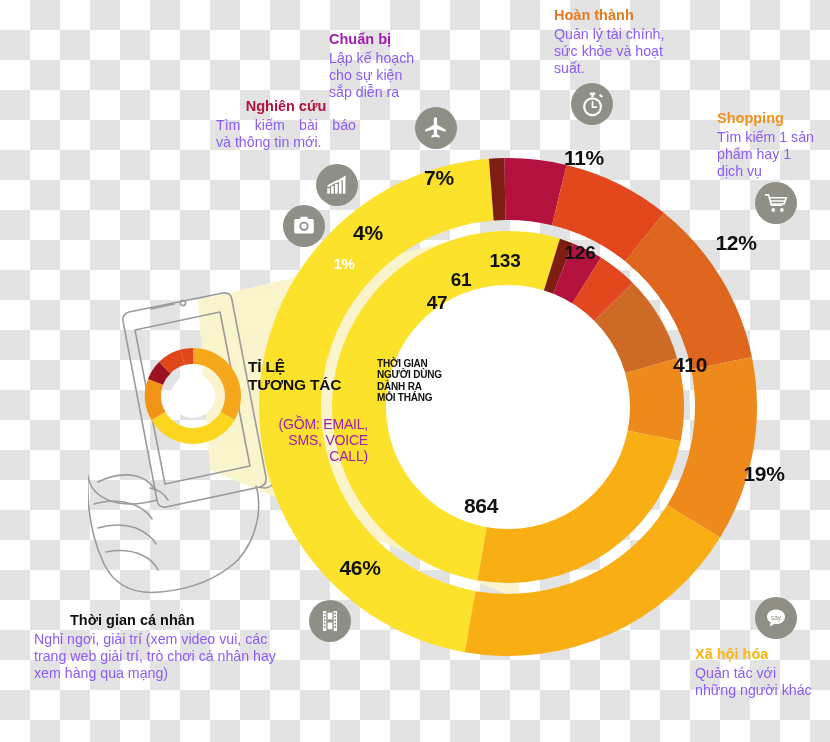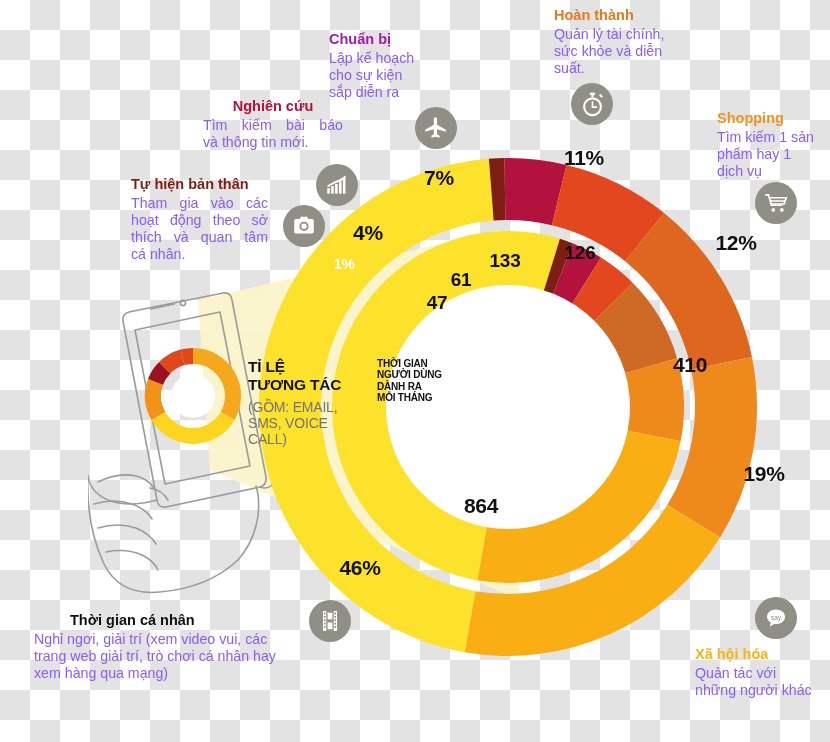--- a/index.html
+++ b/index.html
@@ -27,21 +27,21 @@
   .vlabel.tiny{font-size:15px;}
   .vlabel.white{color:#ffffff;}
 
   
   .centre-block{position:absolute;left:377px;top:358px;width:132px;}
   .centre-block .ttl{font-size:10px;font-weight:bold;line-height:1.13;color:#111;letter-spacing:-0.2px;}
   .centre-block .sub{font-size:14px;line-height:1.14;color:#111;margin-top:7px;letter-spacing:-0.2px;}
 
   .left-block{position:absolute;left:248px;top:358px;width:120px;}
   .left-block .ttl{font-size:15.5px;font-weight:bold;line-height:1.13;color:#111;letter-spacing:-0.2px;}
-  .left-block .sub{font-size:14px;line-height:1.14;color:#737373;margin-top:7px;letter-spacing:-0.2px;}
+  .left-block .sub{font-size:14px;line-height:1.14;color:#a21caf;margin-top:24px;letter-spacing:-0.2px;text-align:right;}
 
   
   .callout{position:absolute;}
   .callout .hd{font-weight:bold;font-size:14.5px;line-height:1.15;margin-bottom:2px;}
   .callout .bd{font-size:14.2px;line-height:1.21;color:#8b5cf6;}
   .callout.ta-j .bd{text-align:justify;}
 
   
   .cicon{position:absolute;width:42px;height:42px;border-radius:50%;
          background:#8f8f86;display:flex;align-items:center;justify-content:center;}
@@ -166,62 +166,53 @@
       <div>cho sự kiện</div>
       <div>sắp diễn ra</div>
     </div>
   </div>
   <div class="cicon" style="left:415px;top:107px;">
     <svg width="26" height="26" viewBox="0 0 24 24">
         <path fill="#ffffff" d="M21 15.5v-2l-8-4.5V3.6c0-.9-.7-1.6-1.5-1.6S10 2.7 10 3.6V9l-8 4.5v2l8-2.4v4.6l-2.2 1.5V21l3.7-1 3.8 1v-1.8L13 17.7v-4.6z"></path>
       </svg>
   </div>
 
-  <div class="callout ta-j" style="left:203px;top:98px;width:140px;">
+  <div class="callout ta-j" style="left:216px;top:98px;width:140px;">
     <div class="hd" style="color:#B4123E;text-align:center;">Nghiên cứu</div>
     <div class="bd">
       <div style="text-align:justify;text-align-last:justify;">Tìm kiếm bài báo</div>
       <div>và thông tin mới.</div>
     </div>
   </div>
   <div class="cicon" style="left:316px;top:164px;">
     <svg width="26" height="26" viewBox="0 0 24 24">
       <g fill="#ffffff">
         <rect x="3" y="15" width="2.4" height="5"></rect>
         <rect x="6.6" y="13" width="2.4" height="7"></rect>
         <rect x="10.2" y="11" width="2.4" height="9"></rect>
         <rect x="13.8" y="8.5" width="2.4" height="11.5"></rect>
         <rect x="17.4" y="6" width="2.4" height="14"></rect>
         <path d="M3 12.5 L9 9 L14 7 L20 3.2 L20 6 L14.5 8.8 L9.4 10.8 L3.6 14 Z"></path>
       </g>
     </svg>
   </div>
 
-  <div class="callout ta-j" style="left:131px;top:176px;width:137px;">
-    <div class="hd" style="color:#7E1E12;">Tự hiện bản thân</div>
-    <div class="bd">
-      <div style="text-align:justify;text-align-last:justify;">Tham gia vào các</div>
-      <div style="text-align:justify;text-align-last:justify;">hoạt động theo sở</div>
-      <div style="text-align:justify;text-align-last:justify;">thích và quan tâm</div>
-      <div>cá nhân.</div>
-    </div>
-  </div>
   <div class="cicon" style="left:283px;top:205px;">
     <svg width="26" height="26" viewBox="0 0 24 24">
       <path fill="#ffffff" d="M9 3.5 8.2 5.5H4.6C3.7 5.5 3 6.2 3 7.1v10.3c0 .9.7 1.6 1.6 1.6h14.8c.9 0 1.6-.7 1.6-1.6V7.1c0-.9-.7-1.6-1.6-1.6h-3.6L15 3.5z"></path>
       <circle cx="12" cy="12.3" r="4.2" fill="#8F8F86"></circle>
       <circle cx="12" cy="12.3" r="2.5" fill="#ffffff"></circle>
     </svg>
   </div>
 
   <div class="callout" style="left:554px;top:7px;width:135px;">
     <div class="hd" style="color:#E57B20;">Hoàn thành</div>
     <div class="bd">
       <div>Quản lý tài chính,</div>
-      <div>sức khỏe và diễn</div>
+      <div>sức khỏe và hoạt</div>
       <div>suất.</div>
     </div>
   </div>
   <div class="cicon" style="left:571px;top:83px;">
     <svg width="27" height="27" viewBox="0 0 24 24">
       <g fill="#ffffff">
         <rect x="9.6" y="1.4" width="4.8" height="2.2" rx="0.6"></rect>
         <rect x="10.9" y="3" width="2.2" height="2.2"></rect>
         <rect x="17.9" y="3.3" width="3.3" height="1.9" rx="0.8" transform="rotate(42 19.5 4.2)"></rect>
         <circle cx="12" cy="14" r="8.4"></circle>

